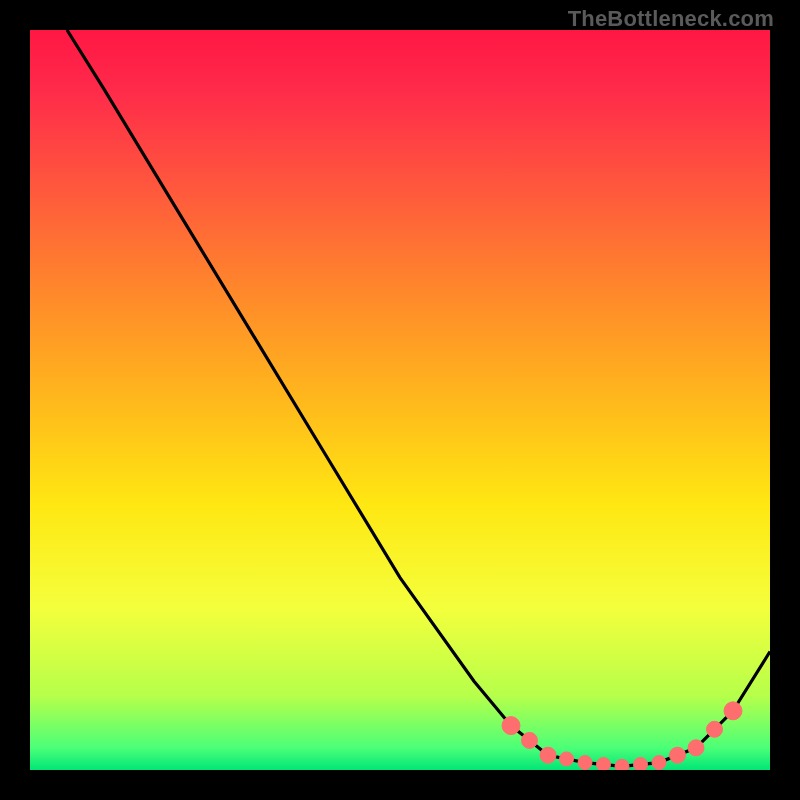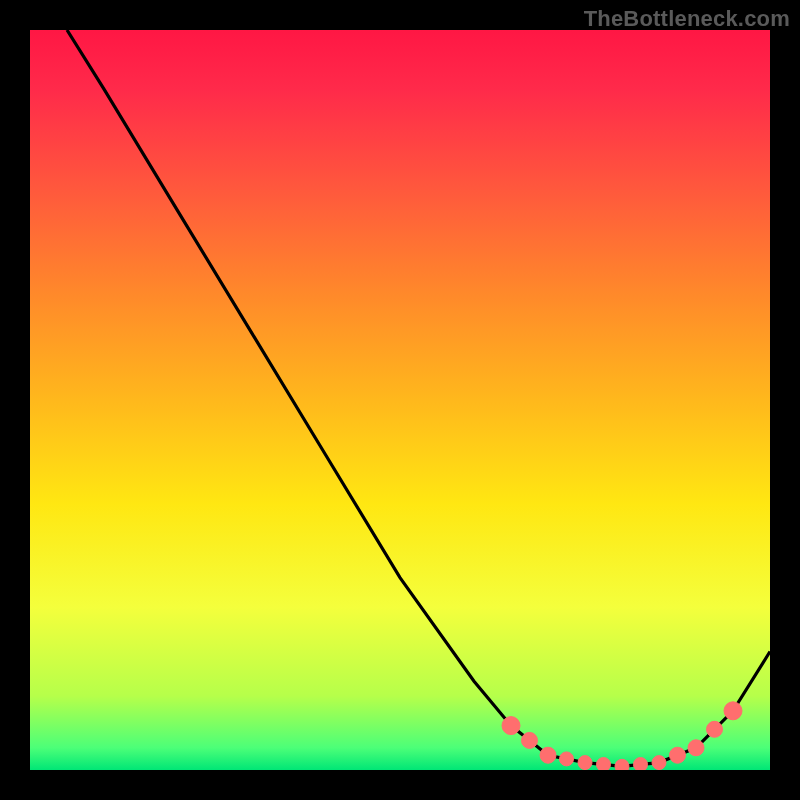--- a/index.html
+++ b/index.html
@@ -13,21 +13,21 @@
   }
   .frame {
     position: relative;
     width: 800px;
     height: 800px;
     background: #000;
   }
   .watermark {
     position: absolute;
     top: 6px;
-    right: 10px;
+    right: 26px;
     font-size: 22px;
     font-weight: 600;
     color: #5a5a5a;
     letter-spacing: 0.2px;
     z-index: 10;
   }
   svg.plot {
     position: absolute;
     left: 30px;
     top: 30px;

